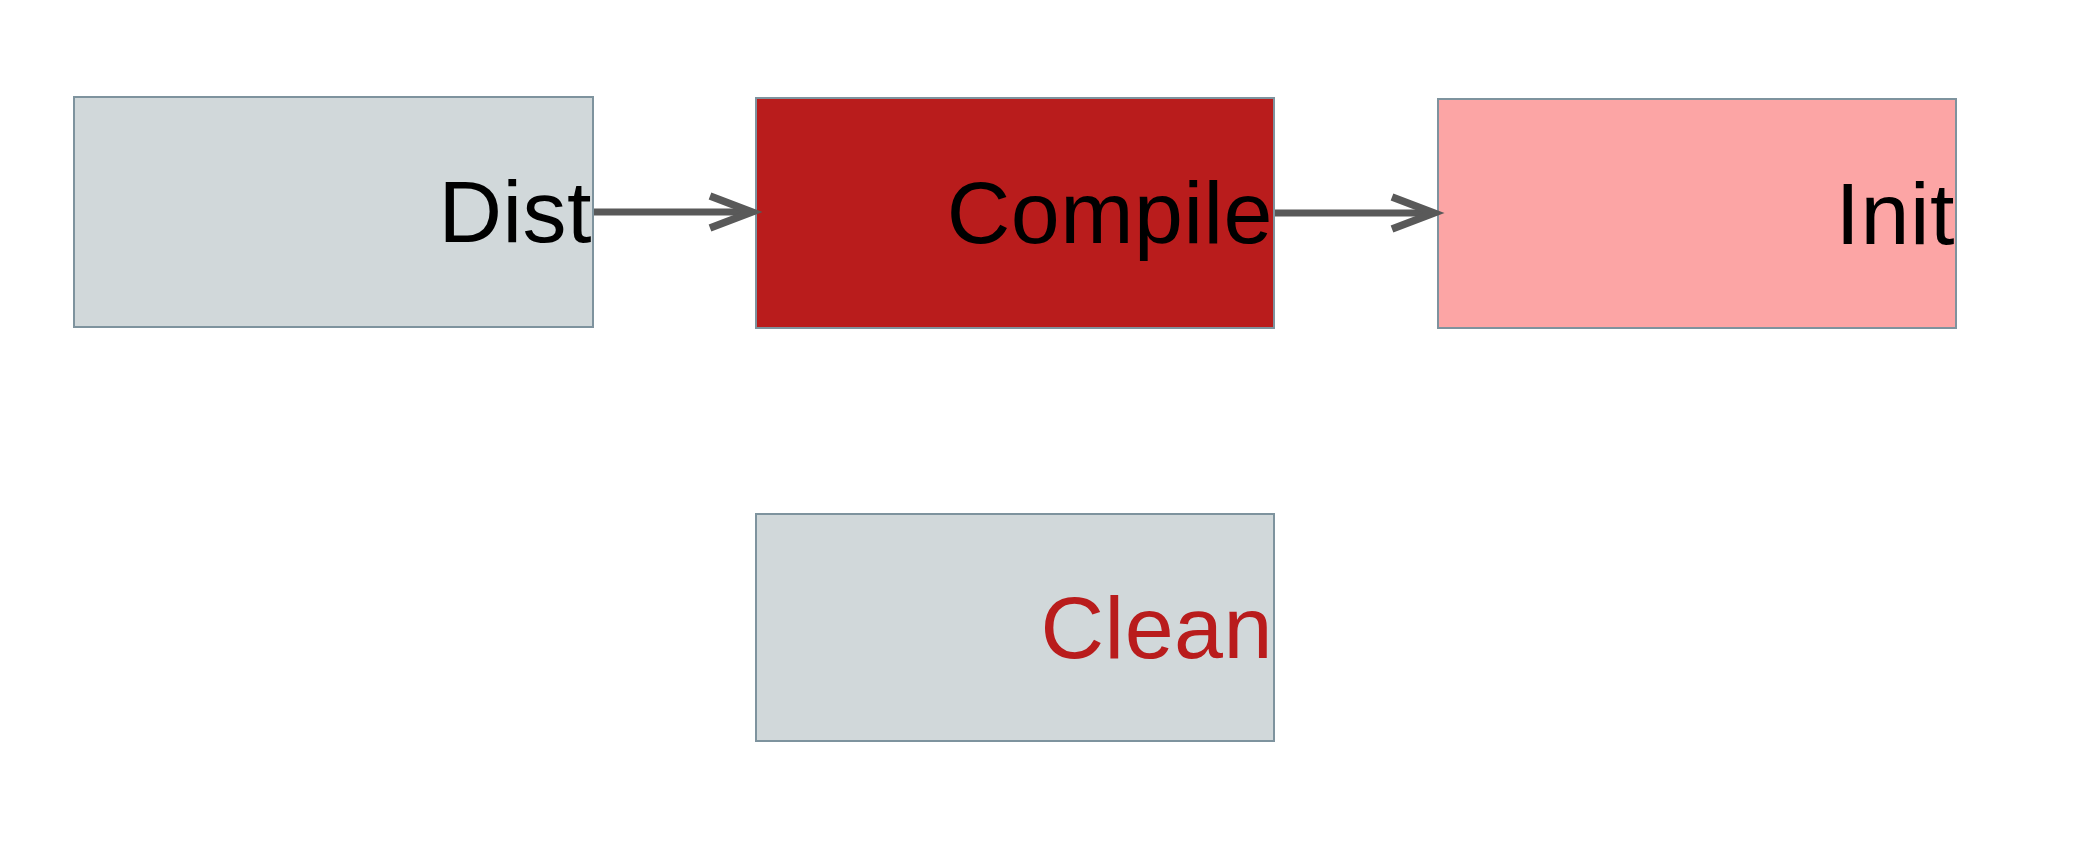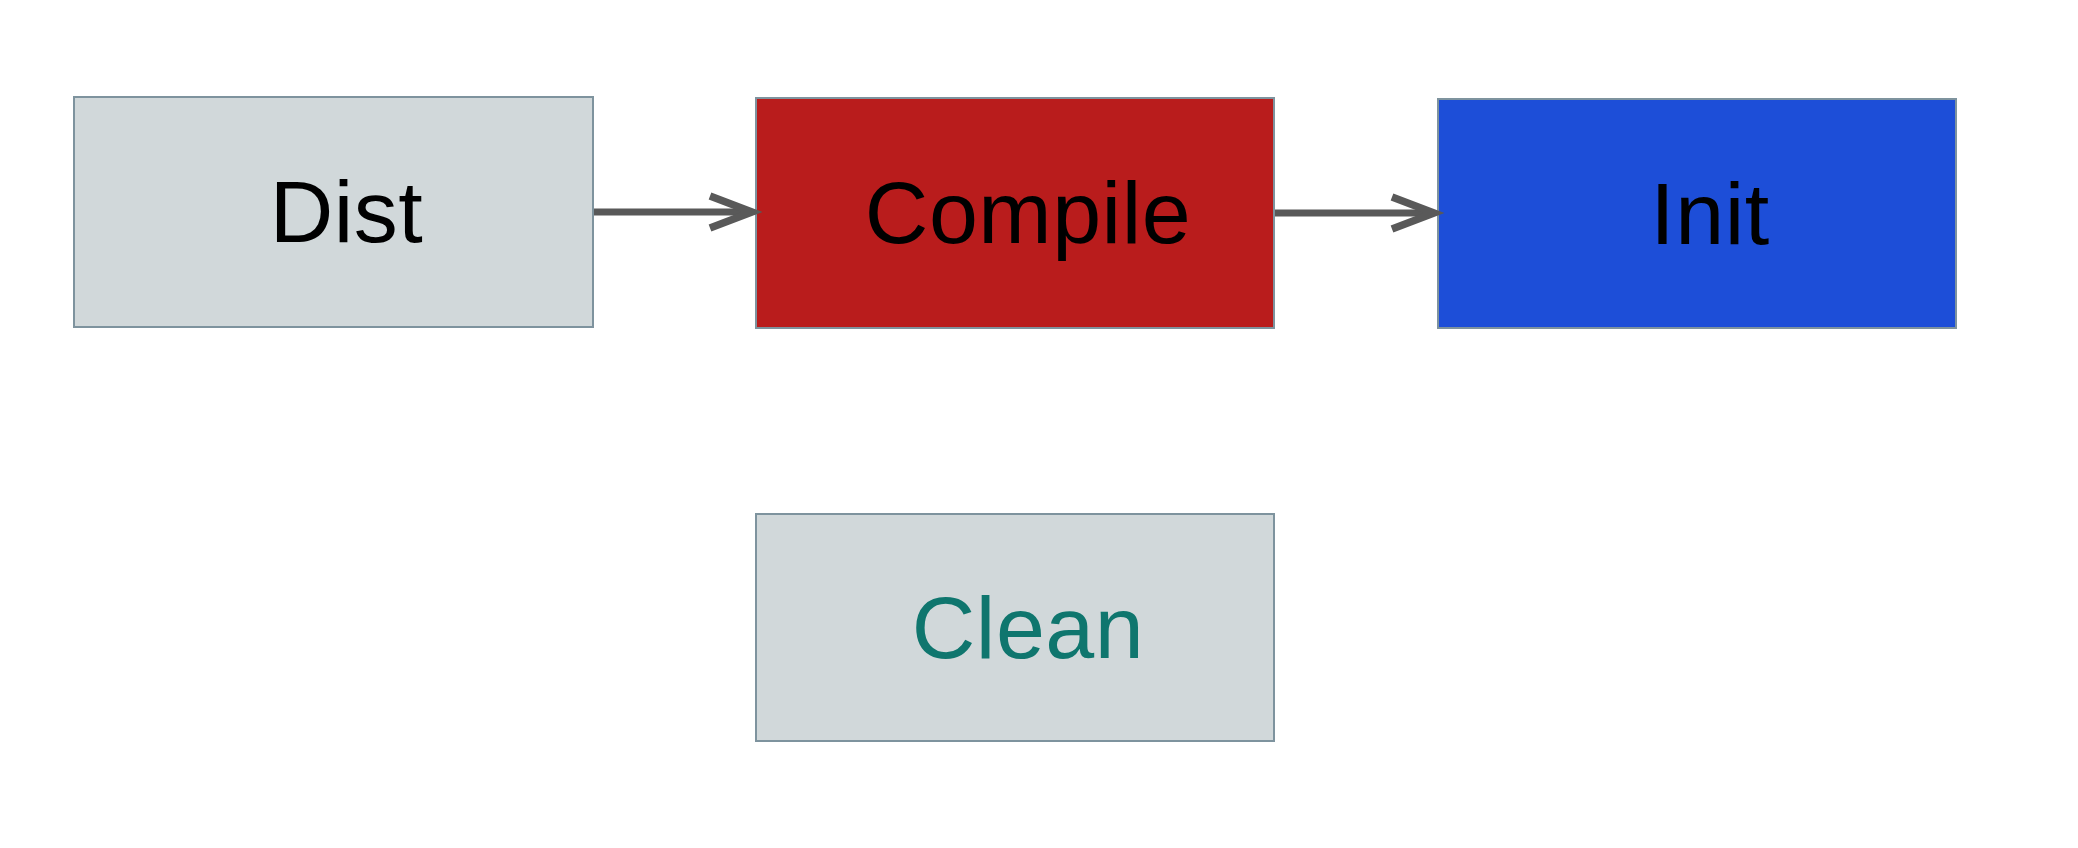--- a/index.html
+++ b/index.html
@@ -15,21 +15,21 @@
     overflow: hidden;
     font-family: "Liberation Sans", sans-serif;
   }
   .node {
     position: absolute;
     box-sizing: border-box;
     border: 2px solid #14532d;
     background: #d1d8da;
     display: flex;
     align-items: center;
-    justify-content: center;
+    justify-content: flex-end;
     padding-left: 26px;
   }
   .node .label {
     font-size: 88px;
     font-weight: 400;
     color: #000000;
     letter-spacing: 0.5px;
     white-space: nowrap;
   }
   svg.edge {
@@ -44,26 +44,26 @@
 <div class="canvas" style="background: rgb(255, 255, 255);">
 
   <div class="node" style="left: 73px; top: 96px; width: 521px; height: 232px; background: rgb(209, 216, 218); border-color: rgb(126, 147, 158);">
     <span class="label" style="color: rgb(0, 0, 0);">Dist</span>
   </div>
 
   <div class="node" style="left: 755px; top: 97px; width: 520px; height: 232px; background: #b91c1c; border-color: rgb(126, 147, 158);">
     <span class="label" style="color: rgb(0, 0, 0);">Compile</span>
   </div>
 
-  <div class="node" style="left: 1437px; top: 98px; width: 520px; height: 231px; background: #1d4ed8; border-color: rgb(126, 147, 158);">
+  <div class="node" style="left: 1437px; top: 98px; width: 520px; height: 231px; background: #fca5a5; border-color: rgb(126, 147, 158);">
     <span class="label" style="color: rgb(0, 0, 0);">Init</span>
   </div>
 
   <div class="node" style="left: 755px; top: 513px; width: 520px; height: 229px; background: rgb(209, 216, 218); border-color: rgb(126, 147, 158);">
-    <span class="label" style="color: #0f766e;">Clean</span>
+    <span class="label" style="color: #b91c1c;">Clean</span>
   </div>
 
   <svg class="edge" xmlns="http://www.w3.org/2000/svg" width="161" height="48" style="left: 594px; top: 188px;">
     <line x1="0" y1="24" x2="158" y2="24" stroke="#595959" stroke-width="7"></line>
     <polyline points="116,8 158,24 116,40" fill="none" stroke="#595959" stroke-width="7.5" stroke-linejoin="miter"></polyline>
   </svg>
 
   <svg class="edge" xmlns="http://www.w3.org/2000/svg" width="162" height="48" style="left: 1275px; top: 189px;">
     <line x1="0" y1="24" x2="159" y2="24" stroke="#595959" stroke-width="7"></line>
     <polyline points="117,8 159,24 117,40" fill="none" stroke="#595959" stroke-width="7.5" stroke-linejoin="miter"></polyline>

